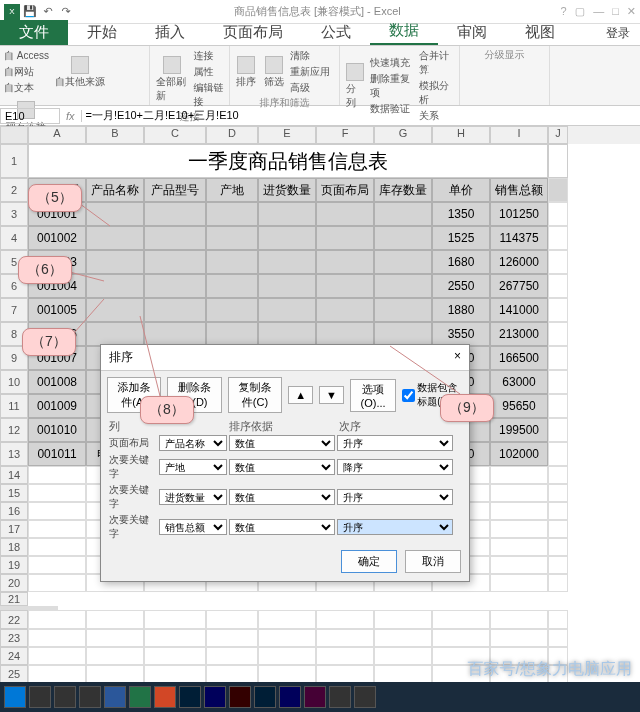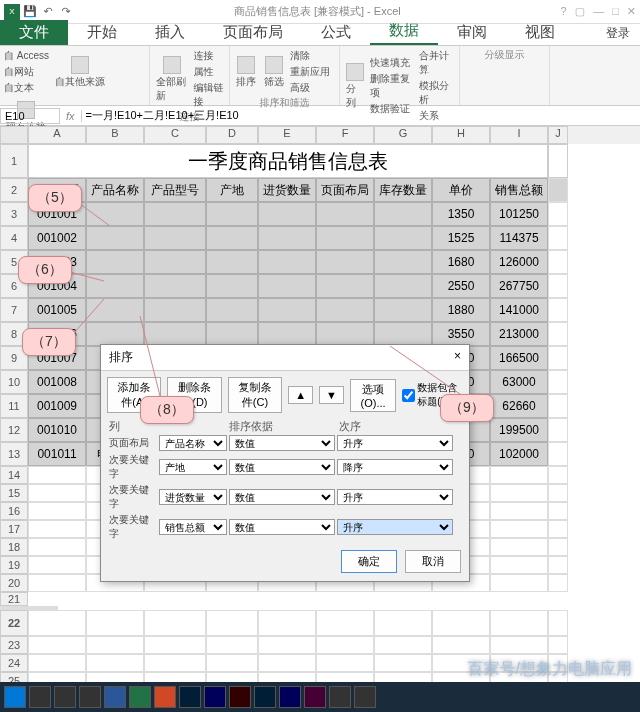--- a/index.html
+++ b/index.html
@@ -310,21 +310,21 @@
       <div class="row">
         <div class="row-h">11</div>
     <div class="cell cw-A">001009</div>
     <div class="cell cw-B">洗</div>
     <div class="cell cw-C">-03</div>
     <div class="cell cw-D">深圳</div>
     <div class="cell cw-E " style="">90</div>
     <div class="cell cw-F">30</div>
     <div class="cell cw-G">60</div>
     <div class="cell cw-H"></div>
-    <div class="cell cw-I">62660</div>
+    <div class="cell cw-I">95650</div>
     <div class="cell plain cw-J"></div>
       </div>
       <div class="row">
         <div class="row-h">12</div>
     <div class="cell cw-A">001010</div>
     <div class="cell cw-B">空调</div>
     <div class="cell cw-C">XYJ-10</div>
     <div class="cell cw-D">北京</div>
     <div class="cell cw-E " style="">150</div>
     <div class="cell cw-F">105</div>
@@ -445,21 +445,21 @@
         <div class="cell plain cw-B"></div>
         <div class="cell plain cw-C"></div>
         <div class="cell plain cw-D"></div>
         <div class="cell plain cw-E"></div>
         <div class="cell plain cw-F"></div>
         <div class="cell plain cw-G"></div>
         <div class="cell plain cw-H"></div>
         <div class="cell plain cw-I"></div>
         <div class="cell plain cw-J"></div>
       </div>
-      <div class="row" style="height: 26px; font-weight: bold;">
+      <div class="row" style="height: 19px;">
         <div class="row-h">22</div>
         <div class="cell plain cw-A"></div>
         <div class="cell plain cw-B"></div>
         <div class="cell plain cw-C"></div>
         <div class="cell plain cw-D"></div>
         <div class="cell plain cw-E"></div>
         <div class="cell plain cw-F"></div>
         <div class="cell plain cw-G"></div>
         <div class="cell plain cw-H"></div>
         <div class="cell plain cw-I"></div>

